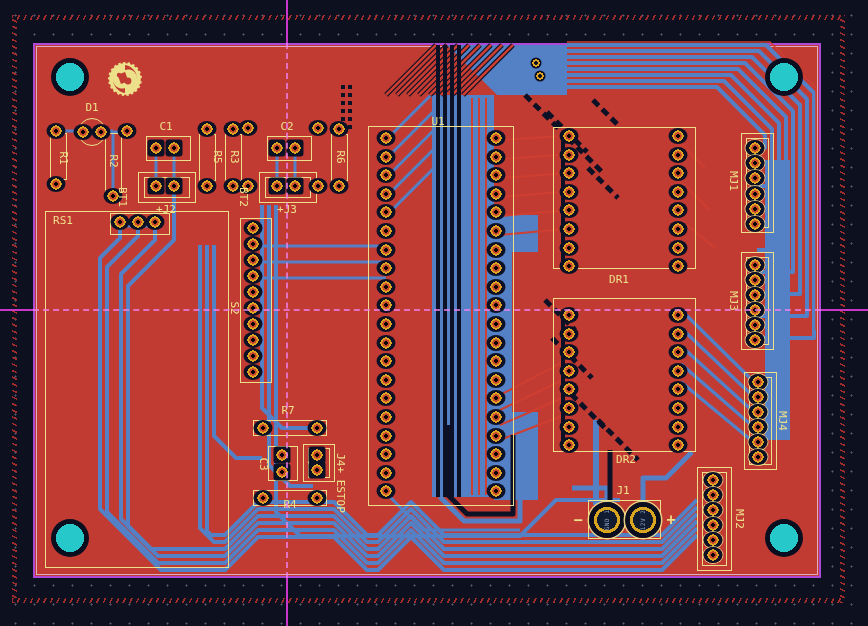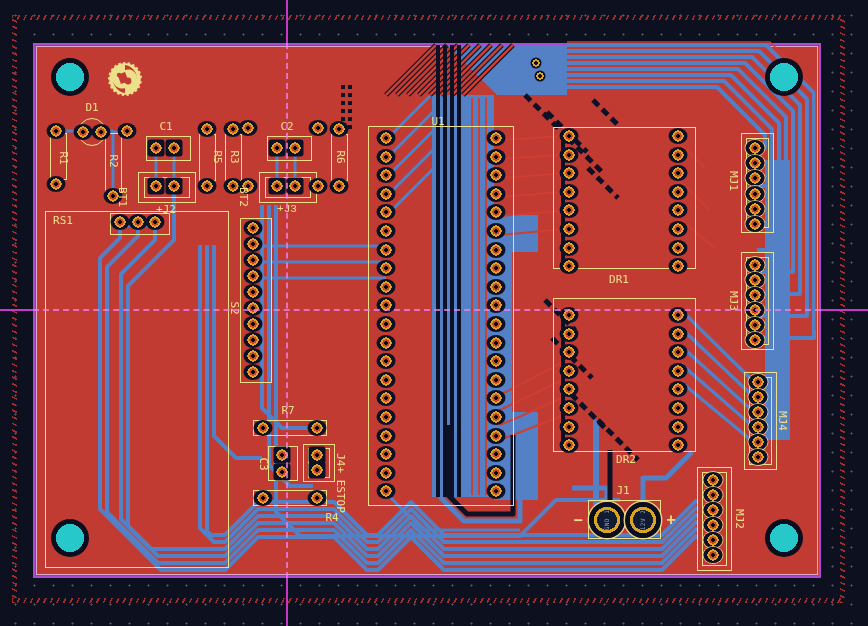--- a/index.html
+++ b/index.html
@@ -198,36 +198,36 @@
   <span class="sl" style="left:92px;top:107px;">D1</span>
   <span class="sl rot" style="left:63px;top:158px;">R1</span>
   <span class="sl rot" style="left:113px;top:161px;">R2</span>
   <span class="sl" style="left:166px;top:126px;">C1</span>
   <span class="sl rot" style="left:217px;top:157px;">R5</span>
   <span class="sl rot" style="left:122px;top:197px;">BT1</span>
   <span class="sl" style="left:166px;top:209px;">+J2</span>
   <span class="sl rot" style="left:234px;top:157px;">R3</span>
   <span class="sl" style="left:287px;top:126px;">C2</span>
   <span class="sl rot" style="left:243px;top:197px;">BT2</span>
-  <span class="sl" style="left:287px;top:209px;font-family:Liberation Mono, monospace;">+J3</span>
+  <span class="sl" style="left:287px;top:209px;">+J3</span>
   <span class="sl rot" style="left:340px;top:157px;">R6</span>
   <span class="sl" style="left:63px;top:220px;">RS1</span>
   <span class="sl rot" style="left:234px;top:308px;">S2</span>
   <span class="sl" style="left:438px;top:121px;">U1</span>
   <span class="sl" style="left:619px;top:279px;">DR1</span>
   <span class="sl" style="left:626px;top:459px;">DR2</span>
   <span class="sl rot" style="left:733px;top:181px;">MJ1</span>
   <span class="sl rot" style="left:733px;top:301px;">MJ3</span>
   <span class="sl rot" style="left:782px;top:421px;">MJ4</span>
   <span class="sl rot" style="left:739px;top:519px;">MJ2</span>
   <span class="sl" style="left:623px;top:490px;">J1</span>
   <span class="sl" style="left:288px;top:410px;">R7</span>
   <span class="sl rot" style="left:263px;top:464px;">C3</span>
   <span class="sl rot" style="left:340px;top:483px;">J4+ ESTOP</span>
-  <span class="sl" style="left:290px;top:517px;margin-left:42px;">R4</span>
+  <span class="sl" style="left:290px;top:504px;">R4</span>
 
   <span class="sl sign" style="left:578px;top:520px;">−</span>
   <span class="sl sign" style="left:671px;top:520px;">+</span>
   <span class="padtext" style="left:607px;top:520px;">GND 1</span>
   <span class="padtext" style="left:643px;top:520px;">12V 2</span>
 <div class="silk" style="left: 45px; top: 211px; width: 184px; height: 357px;"></div>
     <div class="silk" style="left: 50px; top: 133px; width: 17px; height: 47px;"></div>
     <div class="silk" style="left: 105px; top: 133px; width: 17px; height: 60px;"></div>
     <div class="silk" style="left: 199px; top: 134px; width: 17px; height: 47px;"></div>
     <div class="silk" style="left: 225px; top: 134px; width: 17px; height: 47px;"></div>

